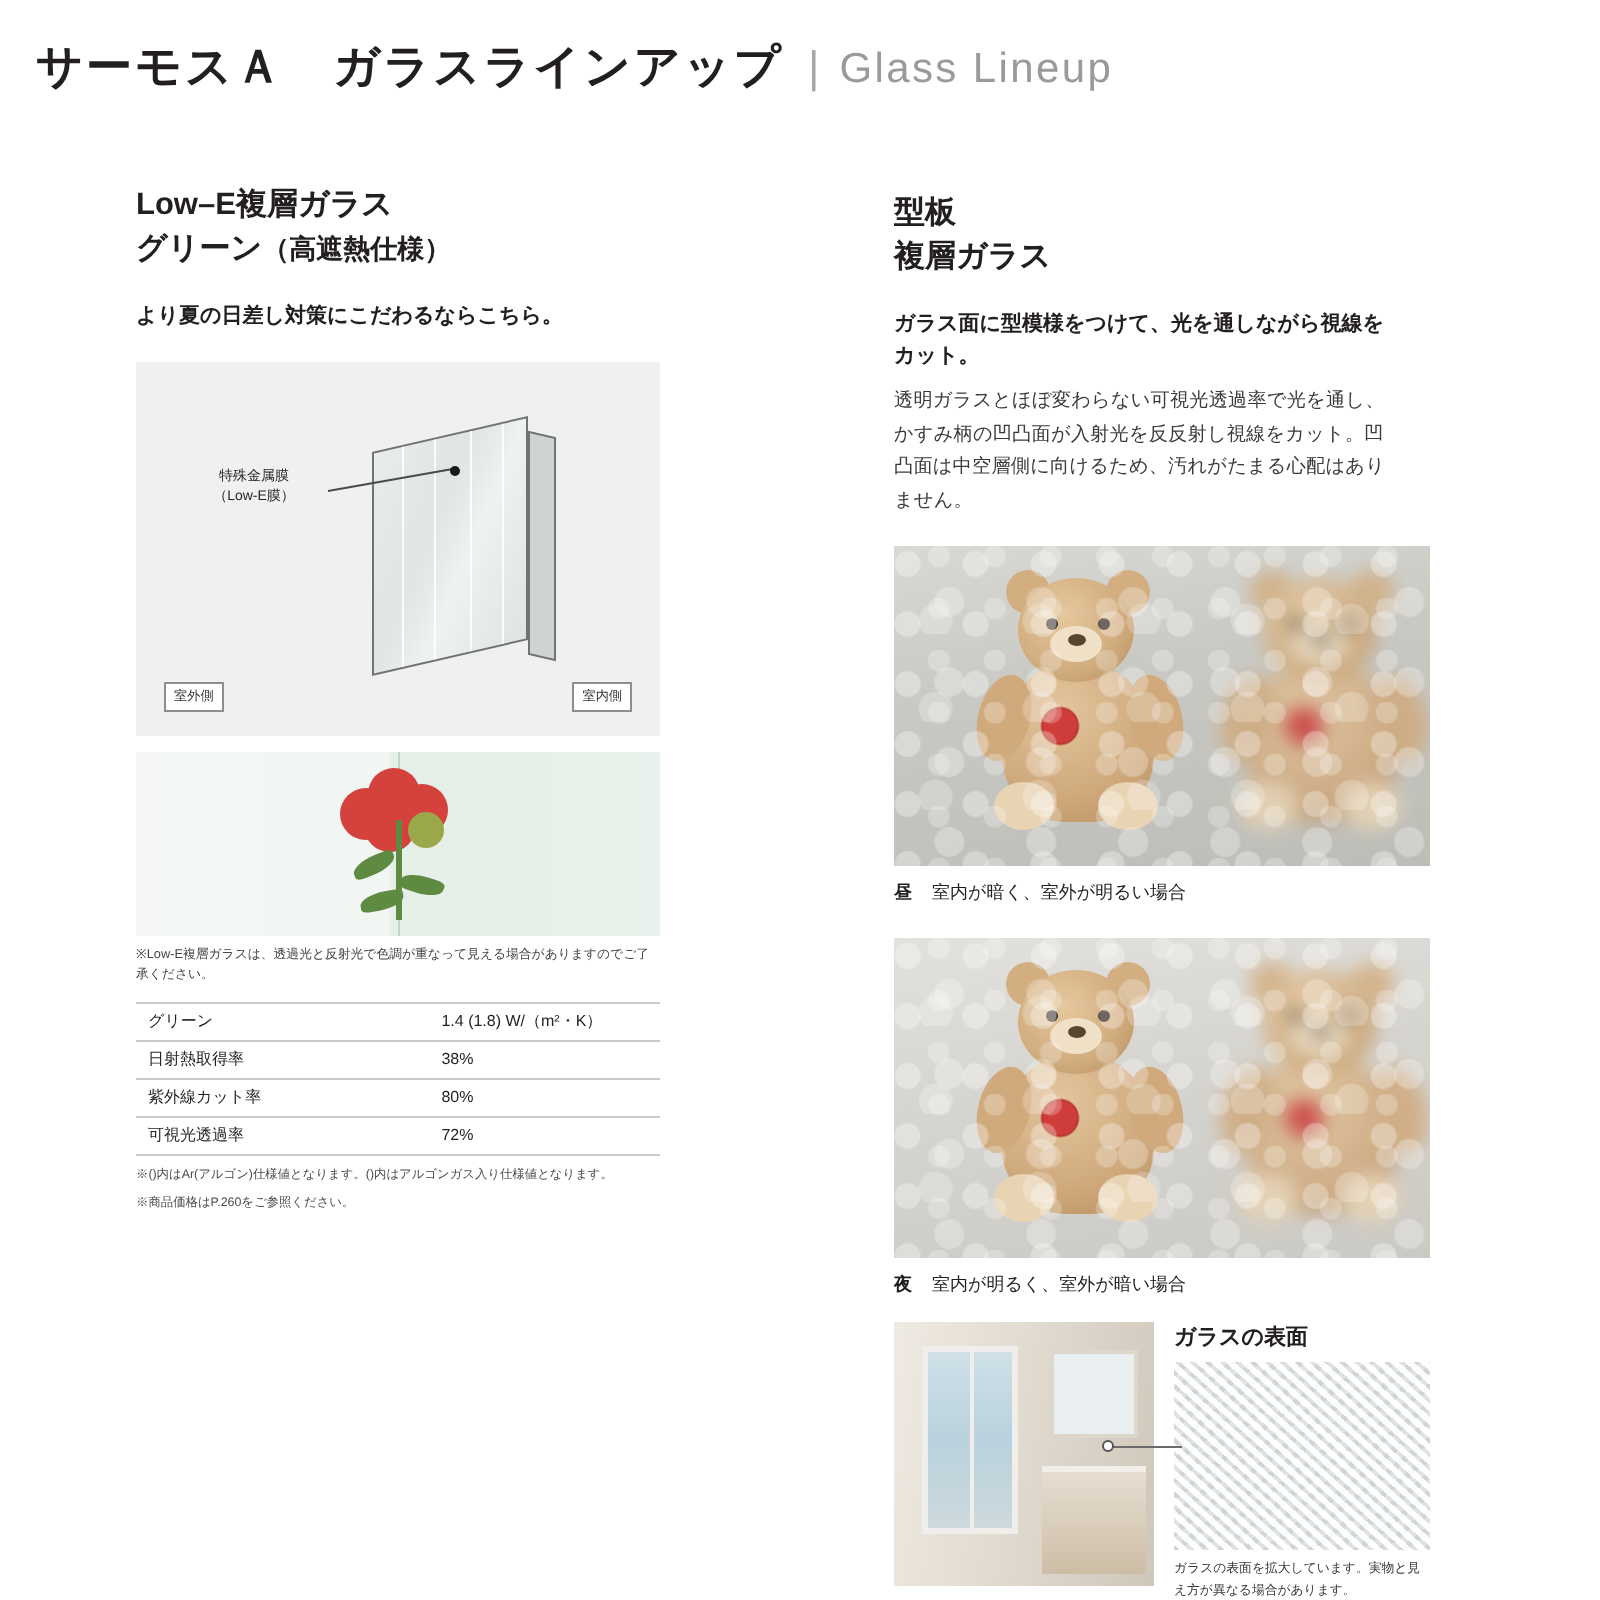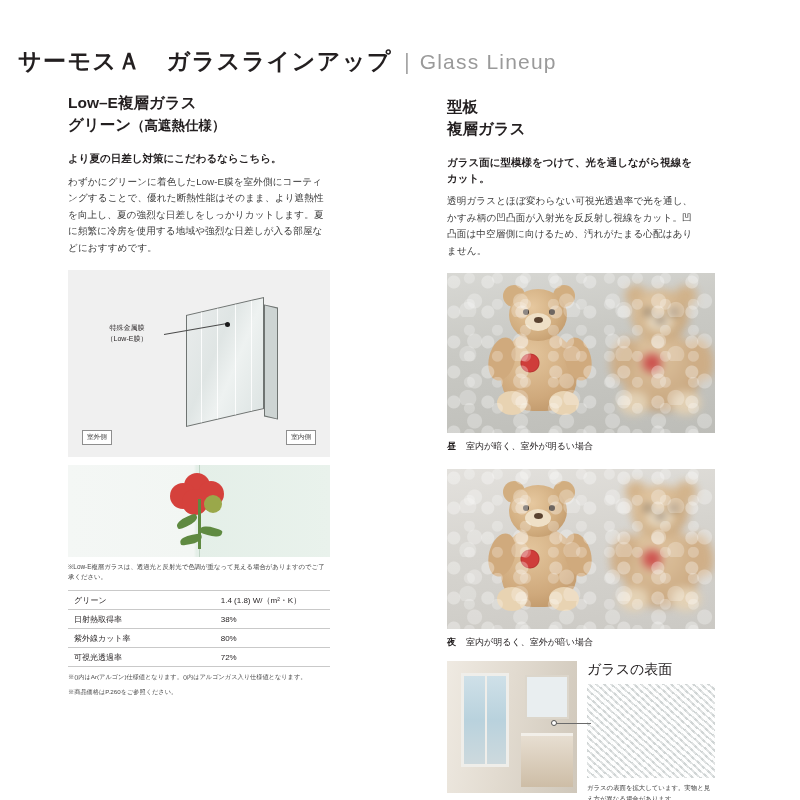--- a/index.html
+++ b/index.html
@@ -20,21 +20,20 @@
   
   .header {
     position: absolute;
     left: 0; top: 0;
     width: 800px;
     padding: 18px 0 0 18px;
   }
   .header-row {
     display: flex;
     align-items: baseline;
-    margin-top: 28px;
   }
   .header-jp {
     font-size: 23px;
     font-weight: bold;
     letter-spacing: 1.5px;
     color: #231f20;
     white-space: pre;
   }
   .header-sep {
     font-size: 22px;
@@ -371,22 +370,22 @@
     left: 78px; top: 14px;
     width: 44px; height: 44px;
     background: #e9eef0;
     border: 2px solid #dcd6cb;
   }
   .surface {
     position: relative;
     width: 128px;
   }
   .surface-title {
-    font-size: 14px;
-    font-weight: normal;
+    font-size: 11px;
+    font-weight: bold;
     margin-bottom: 5px;
     color: #231f20;
   }
   .surface-img {
     width: 128px; height: 94px;
     background:
       repeating-linear-gradient(42deg, rgba(200,205,205,0.55) 0 2px, rgba(255,255,255,0.9) 2px 5px),
       repeating-linear-gradient(-38deg, rgba(195,202,202,0.5) 0 3px, rgba(255,255,255,0.85) 3px 7px),
       #f2f4f4;
   }
@@ -429,21 +428,20 @@
   <div class="col-left">
 
     <div class="sec-title">
       <span>Low–E複層ガラス</span>
       <span class="line2">
         <span>グリーン</span><span class="sub-small">（高遮熱仕様）</span>
       </span>
     </div>
 
     <div class="lead">より夏の日差し対策にこだわるならこちら。</div>
-    <div class="body-text">わずかにグリーンに着色したLow-E膜を室外側にコーティングすることで、優れた断熱性能はそのまま、より遮熱性を向上し、夏の強烈な日差しをしっかりカットします。夏に頻繁に冷房を使用する地域や強烈な日差しが入る部屋などにおすすめです。</div>
 
     <div class="diagram-box">
       <div class="pane">
         <div class="pane-stripe" style="left:14px;"></div>
         <div class="pane-stripe" style="left:30px;"></div>
         <div class="pane-stripe" style="left:48px;"></div>
         <div class="pane-stripe" style="left:64px;"></div>
       </div>
       <div class="pane-side"></div>
       <div class="leader-line"></div>

